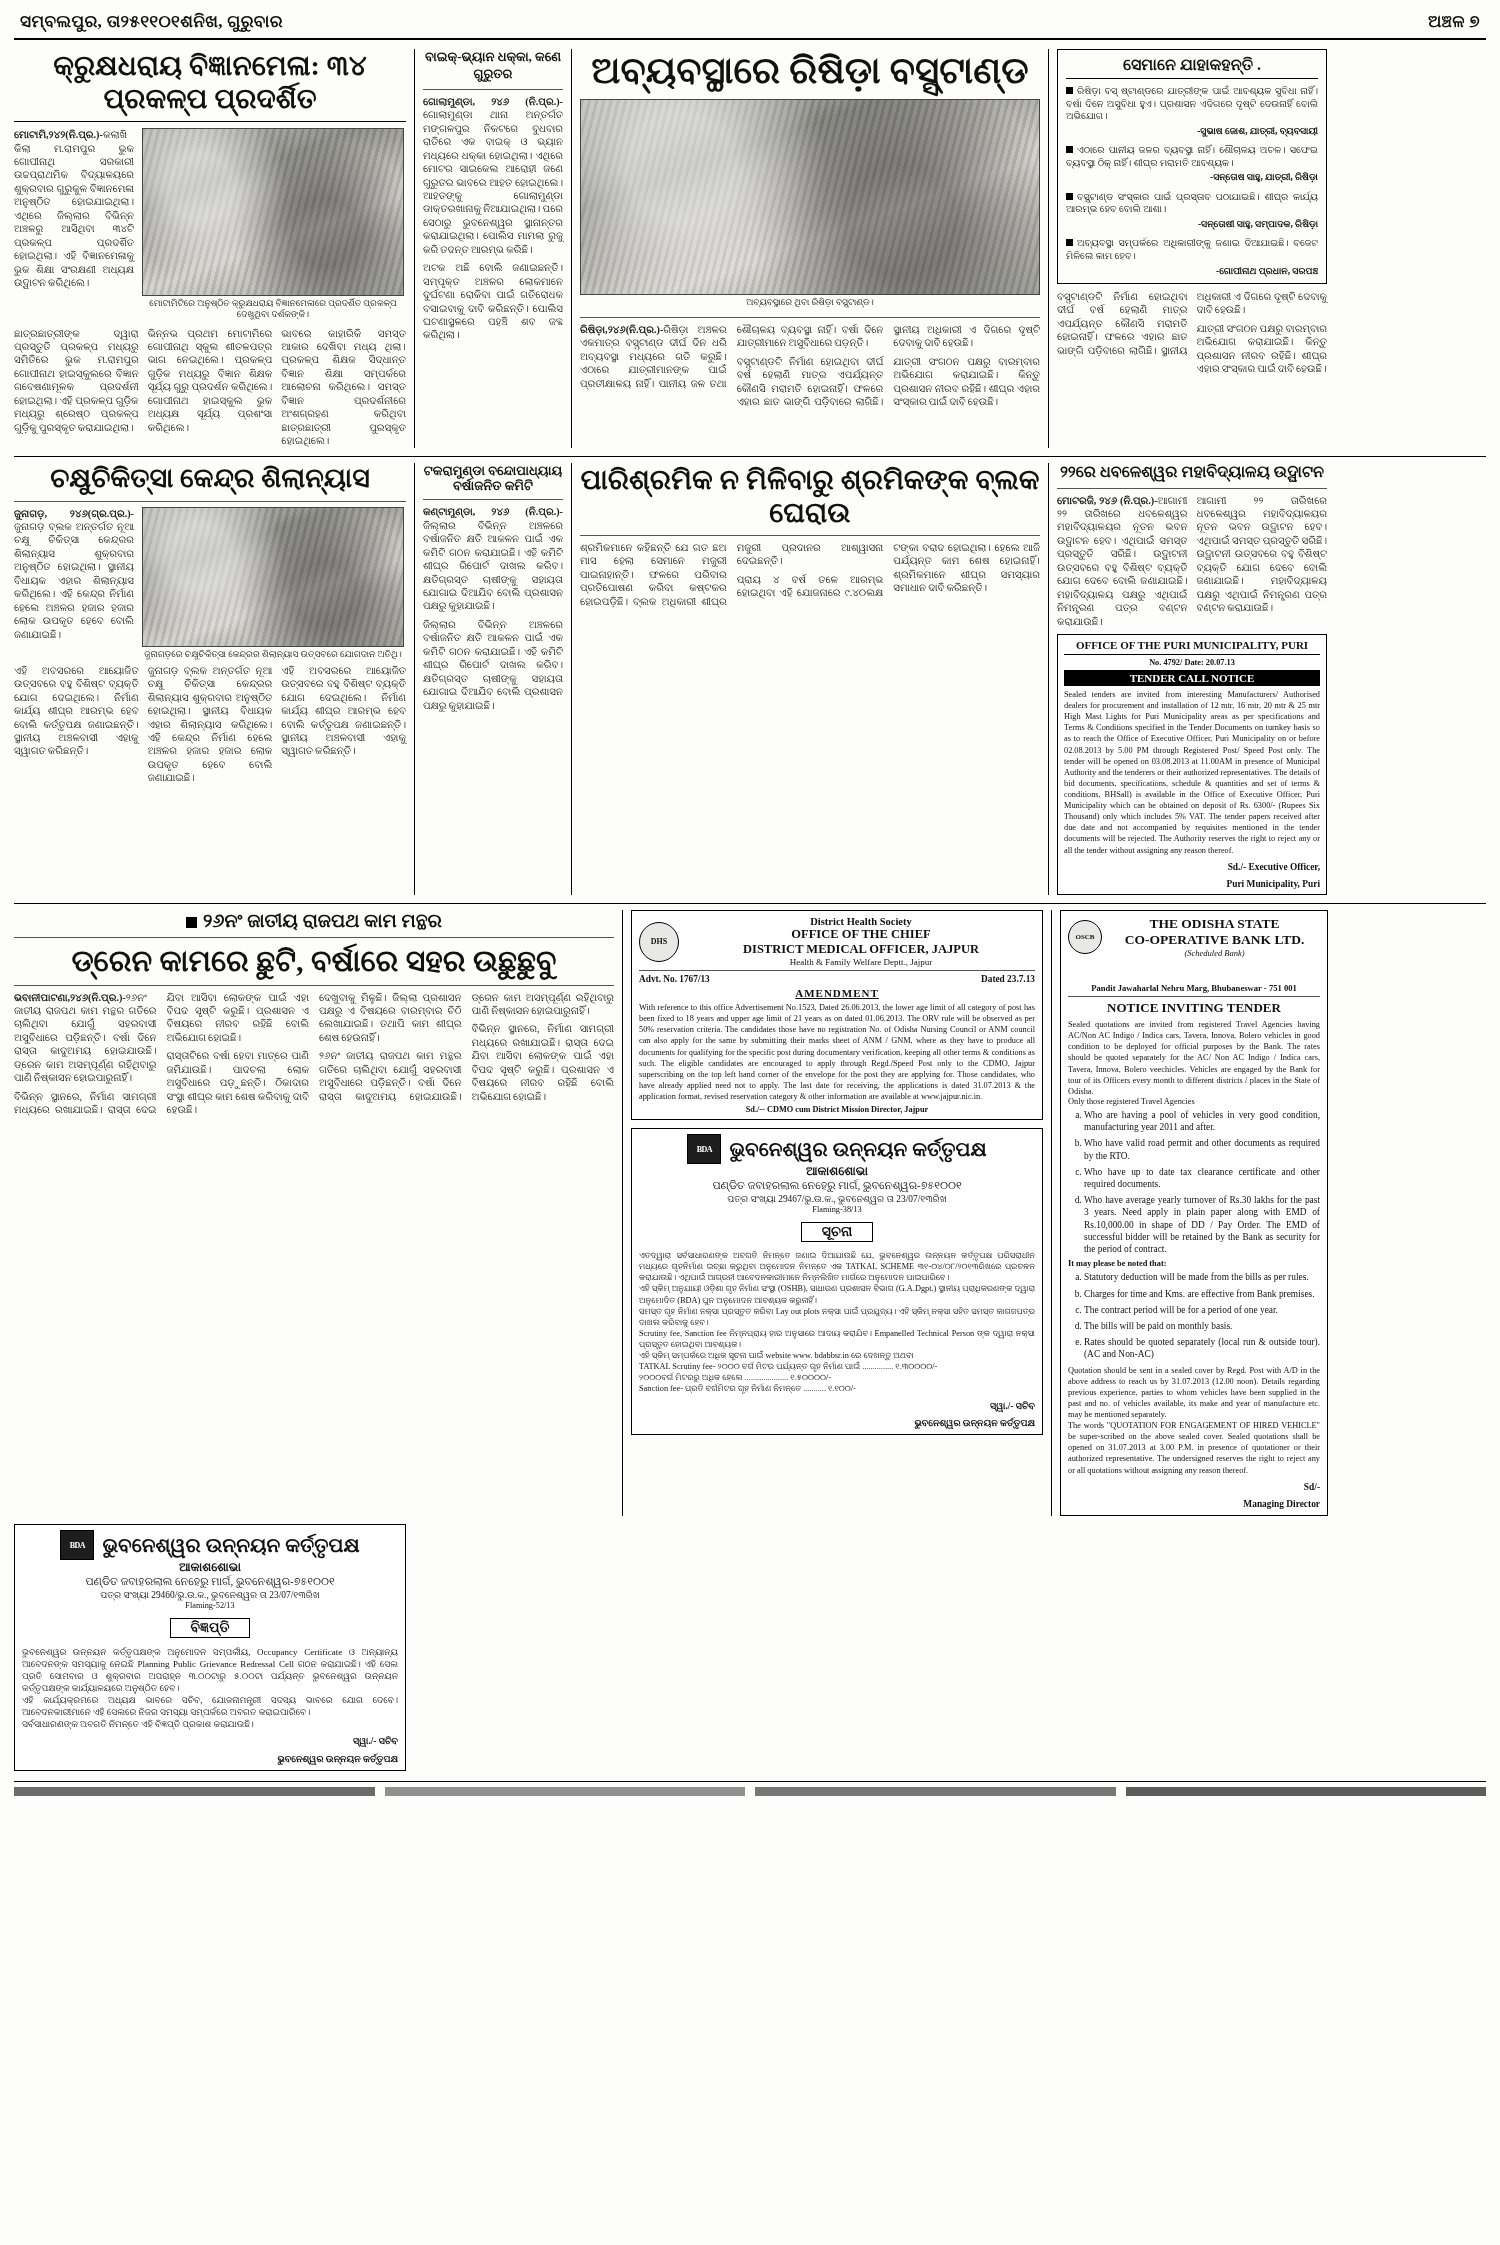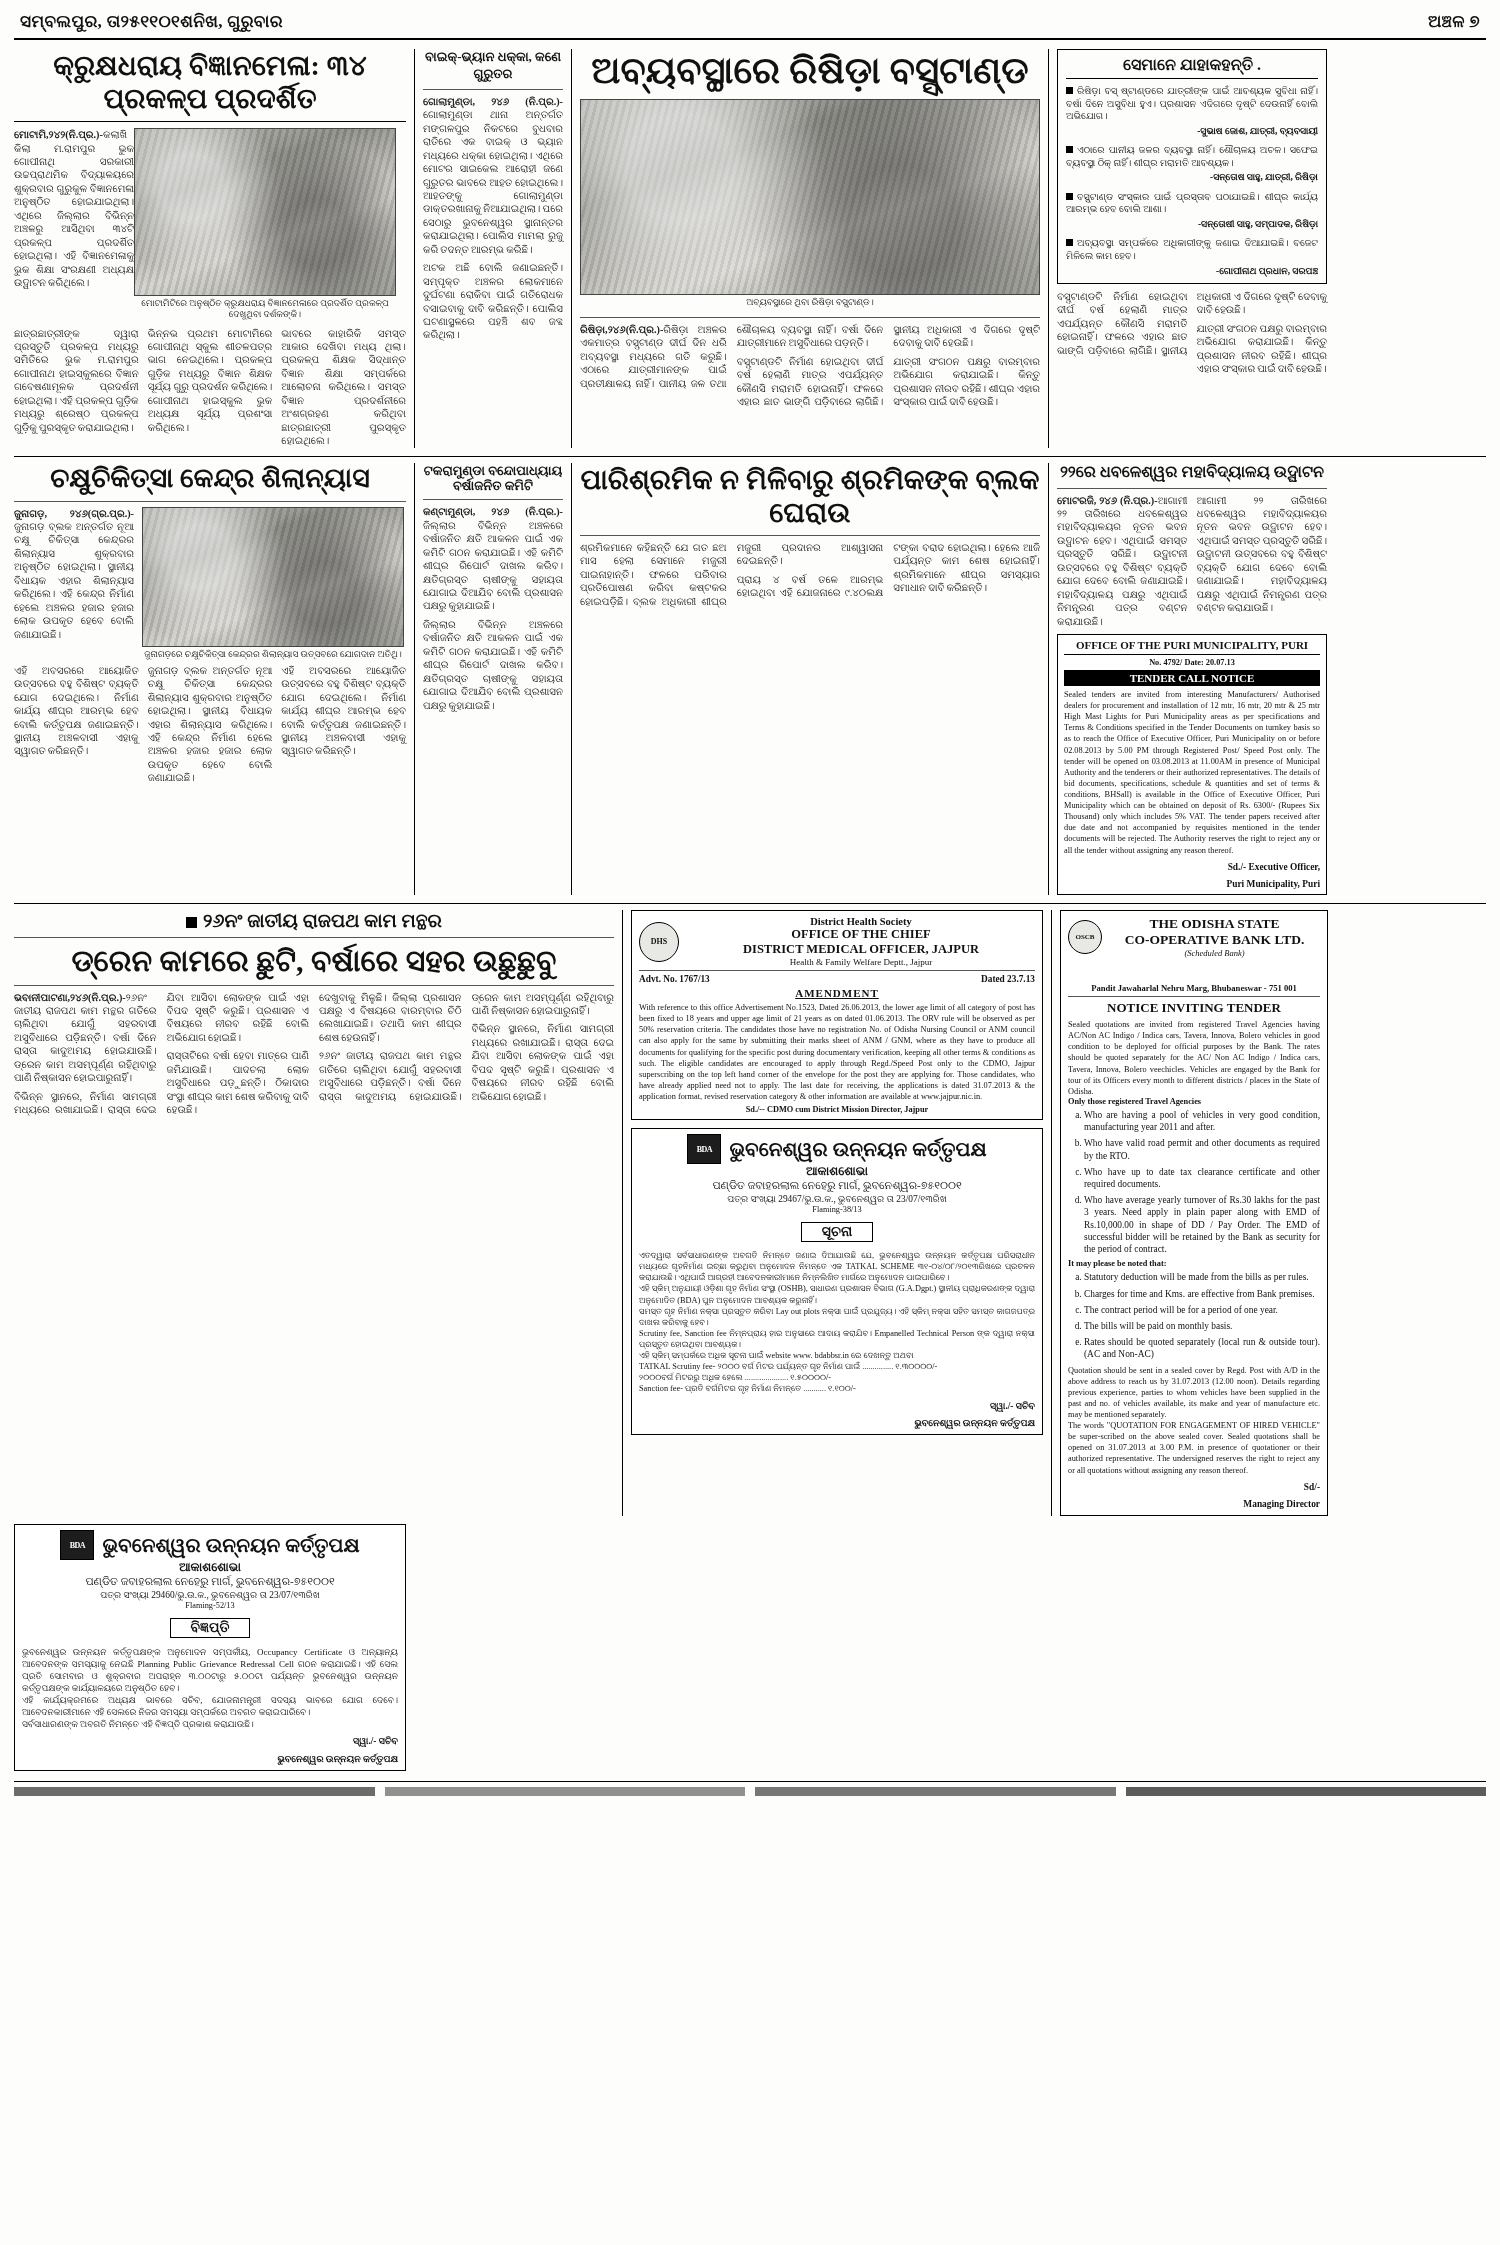--- a/index.html
+++ b/index.html
@@ -175,21 +175,21 @@
   <div class="masthead">
     <div class="left">ସମ୍ବଲପୁର, ତା୨୫୧୧୦୧ଶନିଖ, ଗୁରୁବାର</div>
     <div class="right">ଅଞ୍ଚଳ ୭</div>
   </div>
 
   <div style="display:flex; gap:8px; margin-top:9px;">
 
     <div style="width:392px;">
       <div class="headline h-md">କ୍ରୁକ୍ଷଧରାୟ ବିଜ୍ଞାନମେଳା: ୩୪ ପ୍ରକଳ୍ପ ପ୍ରଦର୍ଶିତ</div>
       <div class="rule"></div>
-      <div style="display:flex; ">
+      <div style="display:flex; gap:8px;">
         <div style="width:120px;" class="col-body">
           <p><span class="dateline">ମୋଟାମି,୨୪୨(ନି.ପ୍ର.)-</span><span>କଲାଖି କିଲା ମ.ରାମପୁର ଭୁକ ଗୋପୀନାଥି ସରକାରୀ ଉଚ୍ଚପ୍ରାଥମିକ ବିଦ୍ୟାଳୟରେ ଶୁକ୍ରବାର ଗୁରୁକୁଳ ବିଜ୍ଞାନମେଳା ଅନୁଷ୍ଠିତ ହୋଇଯାଇଥିଲା। ଏଥିରେ ଜିଲ୍ଲାର ବିଭିନ୍ନ ଅଞ୍ଚଳରୁ ଆସିଥିବା ୩୪ଟି ପ୍ରକଳ୍ପ ପ୍ରଦର୍ଶିତ ହୋଇଥିଲା। ଏହି ବିଜ୍ଞାନମେଳାକୁ ଭୁକ ଶିକ୍ଷା ସଂରକ୍ଷଣୀ ଅଧ୍ୟକ୍ଷ ଉଦ୍ଘାଟନ କରିଥିଲେ।</span></p>
         </div>
         <div style="width:262px;">
           <div class="photo" style="height:168px;"></div>
           <div class="caption">ମୋଟାମିଟିରେ ଅନୁଷ୍ଠିତ କ୍ରୁକ୍ଷଧରାୟ ବିଜ୍ଞାନମେଳାରେ ପ୍ରଦର୍ଶିତ ପ୍ରକଳ୍ପ ଦେଖୁଥିବା ଦର୍ଶକଙ୍କି।</div>
         </div>
       </div>
       <div class="col-body" style="columns:3; column-gap:9px; margin-top:2px;">
         <p>ଛାତ୍ରଛାତ୍ରୀଙ୍କ ଦ୍ୱାରା ପ୍ରସ୍ତୁତି ପ୍ରକଳ୍ପ ମଧ୍ୟରୁ ସମିତିରେ ଭୁକ ମ.ରାମପୁର ଗୋପୀନାଥ ହାଇସ୍କୁଲରେ ବିଜ୍ଞାନ ଗବେଷଣାମୂଳକ ପ୍ରଦର୍ଶନୀ ହୋଇଥିଲା। ଏହି ପ୍ରକଳ୍ପ ଗୁଡ଼ିକ ମଧ୍ୟରୁ ଶ୍ରେଷ୍ଠ ପ୍ରକଳ୍ପ ଗୁଡ଼ିକୁ ପୁରସ୍କୃତ କରାଯାଇଥିଲା।</p>
@@ -401,21 +401,21 @@
           <div style="flex:1; text-align:center;">
             <div style="font-size:13.5px; font-weight:bold;">THE ODISHA STATE</div>
             <div style="font-size:13.5px; font-weight:bold;">CO-OPERATIVE BANK LTD.</div>
             <div style="font-size:8.5px; font-style:italic;">(Scheduled Bank)</div>
           </div>
         </div>
         <div class="center" style="font-size:8.6px; font-weight:bold;margin-top:25px;">Pandit Jawaharlal Nehru Marg, Bhubaneswar - 751 001</div>
         <div class="rule-thin" style="margin:3px 0;"></div>
         <div class="center" style="font-weight:bold; font-size:13px; margin-bottom:3px;">NOTICE INVITING TENDER</div>
         <div class="ad-text xsmall">Sealed quotations are invited from registered Travel Agencies having AC/Non AC Indigo / Indica cars, Tavera, Innova, Bolero vehicles in good condition to be deployed for official purposes by the Bank. The rates should be quoted separately for the AC/ Non AC Indigo / Indica cars, Tavera, Innova, Bolero veechicles. Vehicles are engaged by the Bank for tour of its Officers every month to different districts / places in the State of Odisha.</div>
-        <div class="xsmall" style="font-weight:bold;">Only those registered Travel Agencies</div>
+        <div class="xsmall" style="font-weight:normal;">Only those registered Travel Agencies</div>
         <ol class="latin" type="a">
           <li class="xsmall">Who are having a pool of vehicles in very good condition, manufacturing year 2011 and after.</li>
           <li class="xsmall">Who have valid road permit and other documents as required by the RTO.</li>
           <li class="xsmall">Who have up to date tax clearance certificate and other required documents.</li>
           <li class="xsmall">Who have average yearly turnover of Rs.30 lakhs for the past 3 years. Need apply in plain paper along with EMD of Rs.10,000.00 in shape of DD / Pay Order. The EMD of successful bidder will be retained by the Bank as security for the period of contract.</li>
         </ol>
         <div class="xsmall" style="font-weight:bold;">It may please be noted that:</div>
         <ol class="latin" type="a">
           <li class="xsmall">Statutory deduction will be made from the bills as per rules.</li>
           <li class="xsmall">Charges for time and Kms. are effective from Bank premises.</li>

